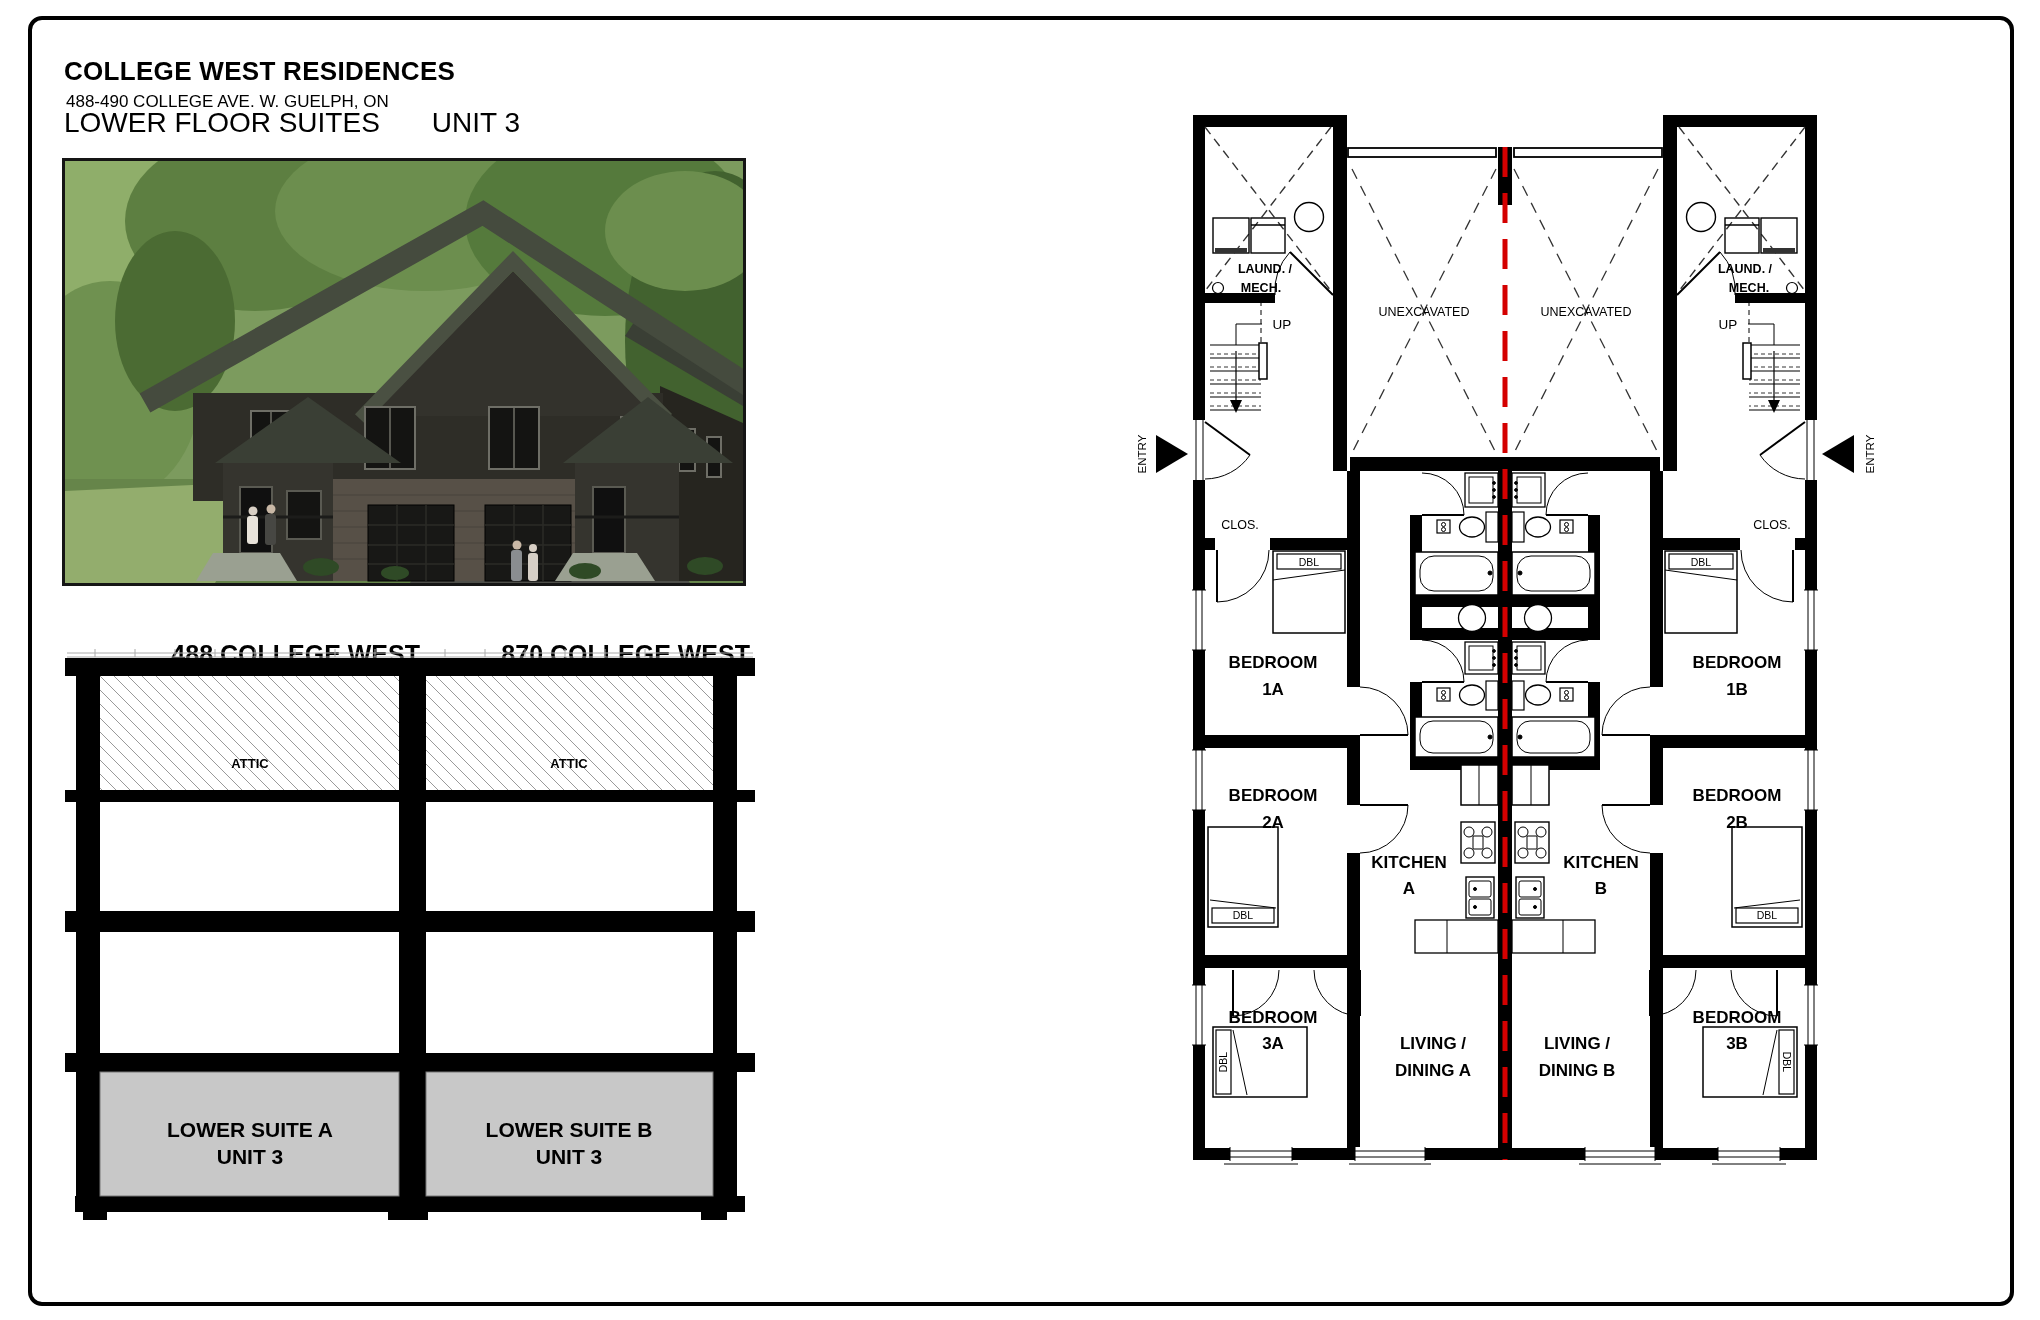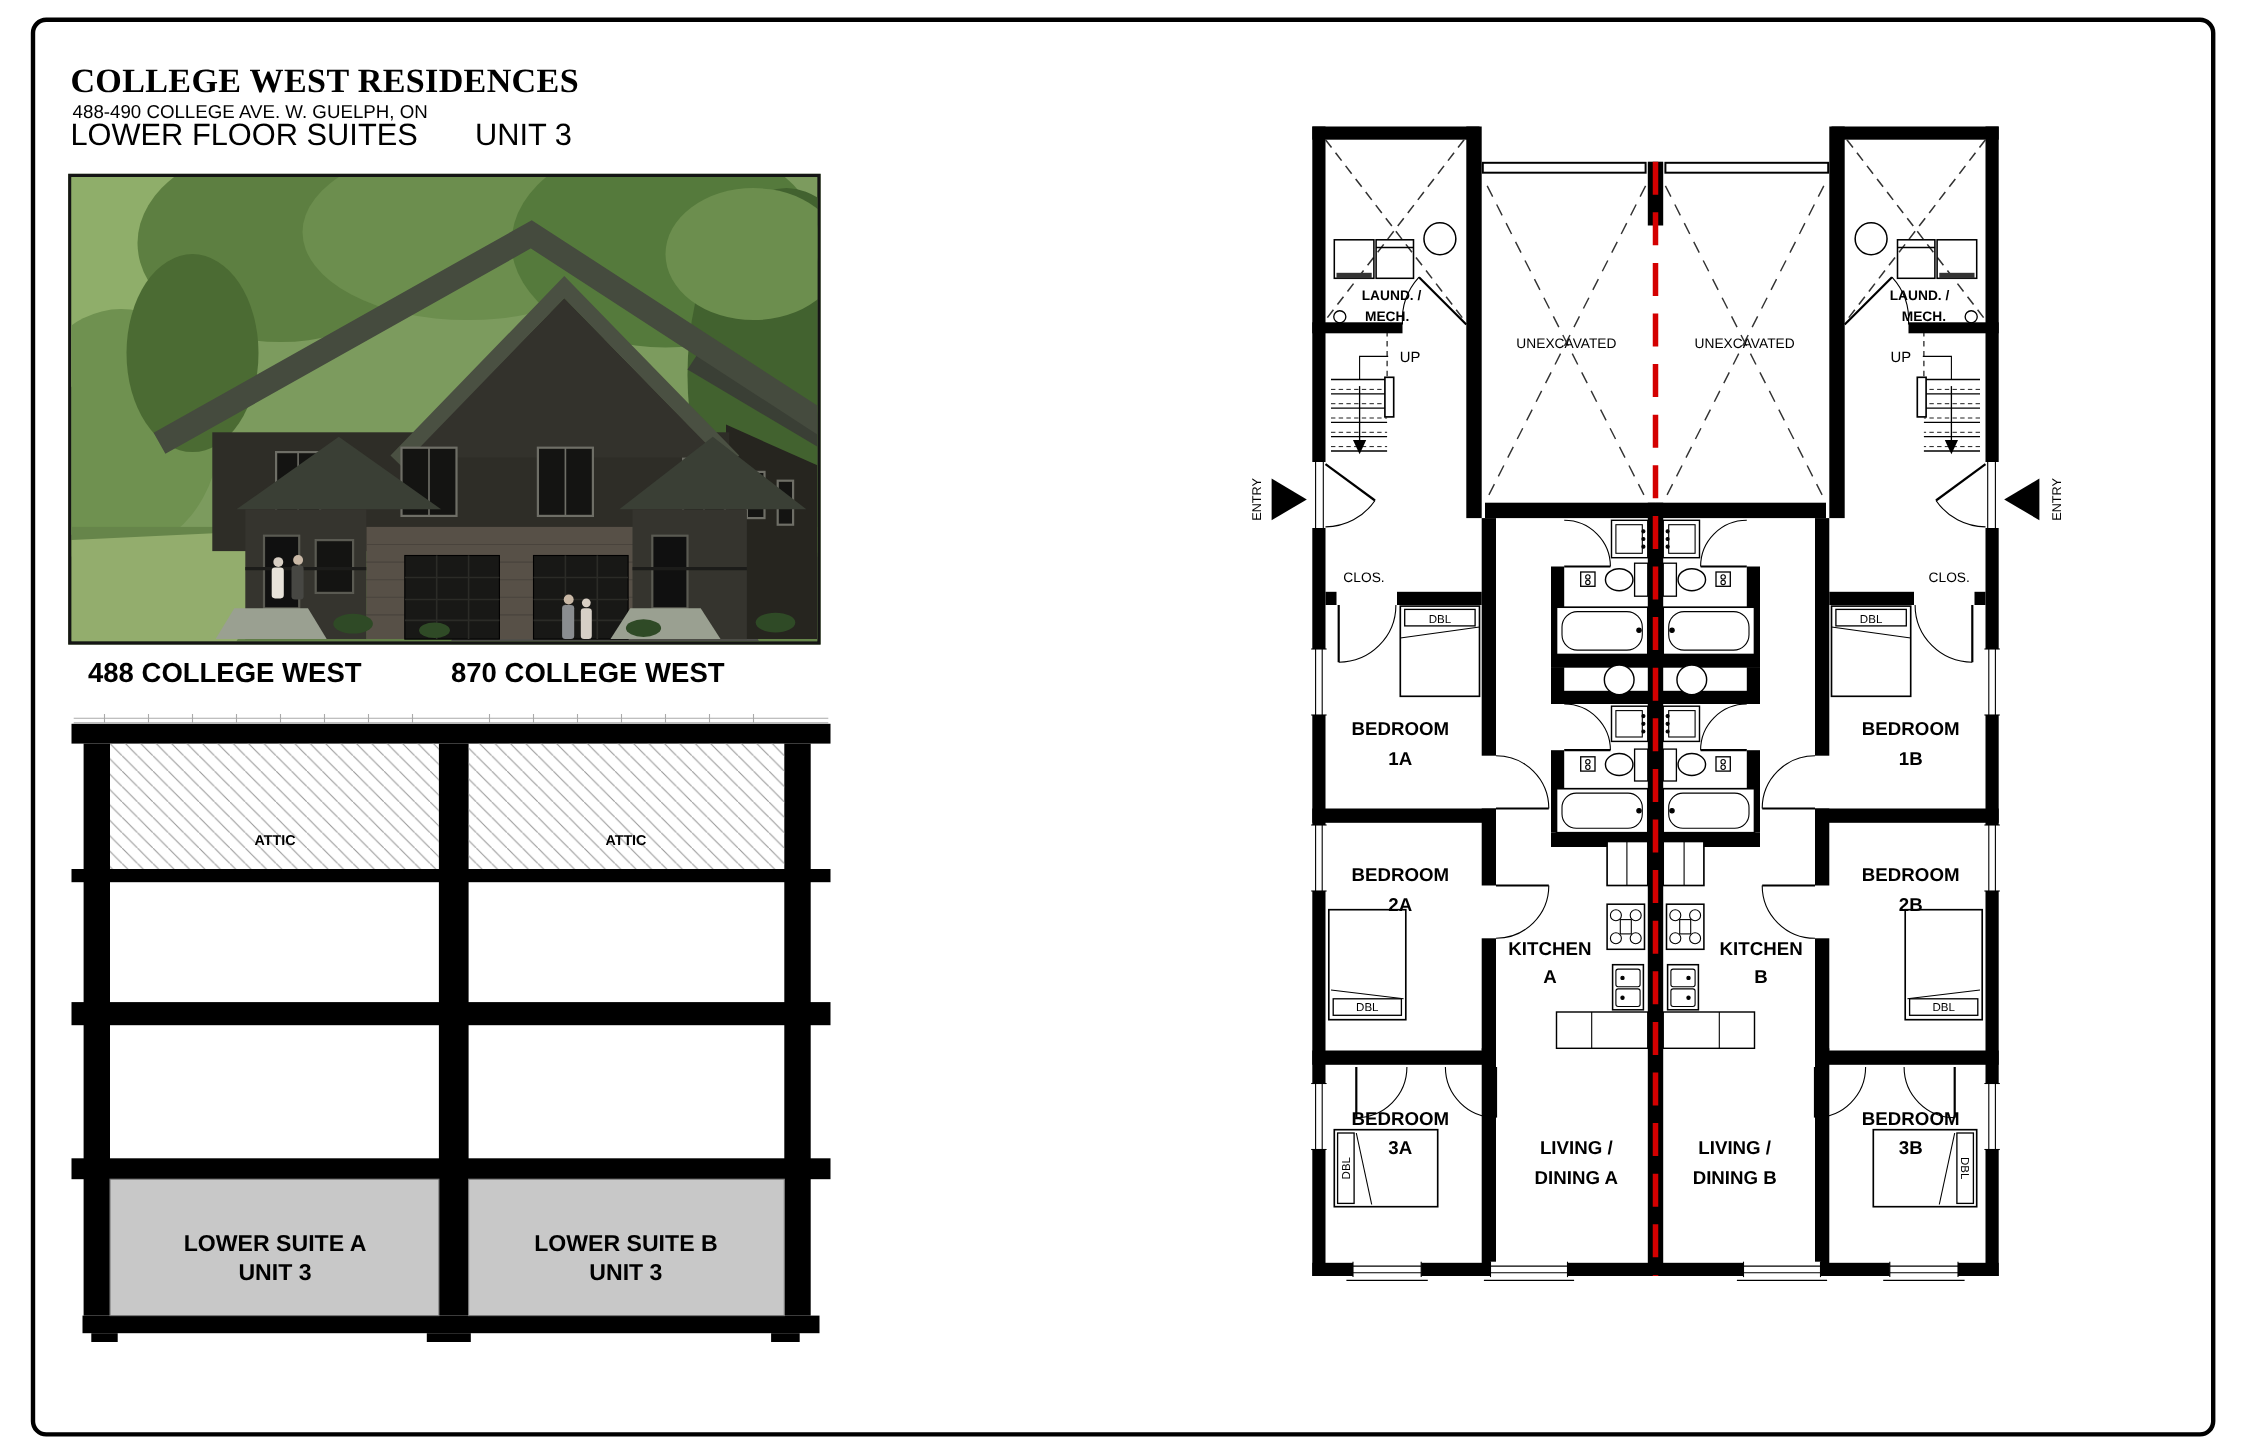--- a/index.html
+++ b/index.html
@@ -1,27 +1,27 @@
 <!DOCTYPE html>
 <html><head>
 <meta charset="utf-8">
 <style>
   html,body{margin:0;padding:0;background:#fff;}
   .canvas{position:relative;width:2040px;height:1320px;background:#ffffff;
           font-family:"Liberation Sans",sans-serif;color:#000;overflow:hidden;}
   .page-border{position:absolute;left:28px;top:16px;width:1978px;height:1282px;
                border:4px solid #000;border-radius:14px;}
-  .title{position:absolute;left:64px;top:56px;font-size:31px;font-weight:bold;letter-spacing:.3px;font-family:Liberation Serif, serif;}
+  .title{position:absolute;left:64px;top:56px;font-size:26px;font-weight:bold;letter-spacing:.3px;}
   .address{position:absolute;left:66px;top:92px;font-size:17px;}
   .subtitle{position:absolute;left:64px;top:107px;font-size:28px;}
   .subtitle .unit{margin-left:52px;}
   .photo{position:absolute;left:62px;top:158px;width:684px;height:428px;
          border:3px solid #151515;box-sizing:border-box;background:#7c9b5e;}
   .photo svg{display:block;width:100%;height:100%;}
-  .cap{position:absolute;top:598px;width:340px;font-size:25px;font-weight:bold;text-align:left;}
+  .cap{position:absolute;top:640px;width:340px;font-size:25px;font-weight:bold;text-align:right;}
   .cap-left{left:80px;}
   .cap-right{left:410px;}
   svg.section{position:absolute;left:55px;top:645px;}
   svg.plan{position:absolute;left:1120px;top:105px;}
   svg text{fill:#000;}
   .t-room{font-size:17px;font-weight:bold;}
   .t-mid{font-size:12.5px;font-weight:bold;}
   .t-up{font-size:13.5px;}
   .t-unex{font-size:12.5px;}
   .t-clos{font-size:12.5px;}

